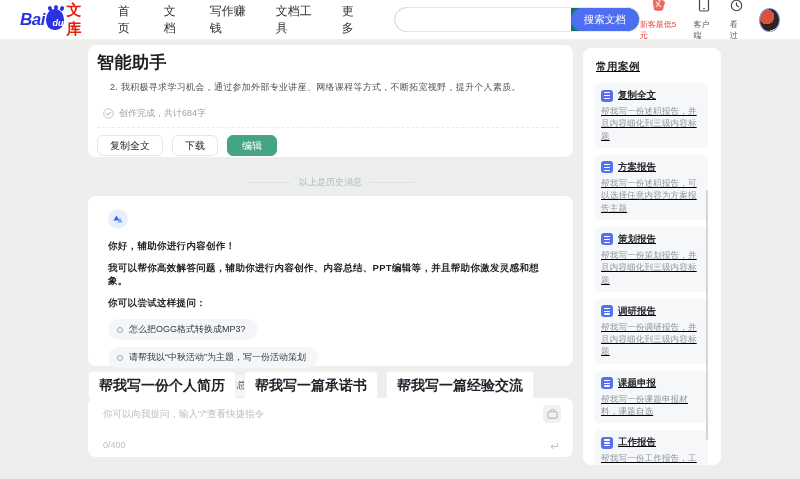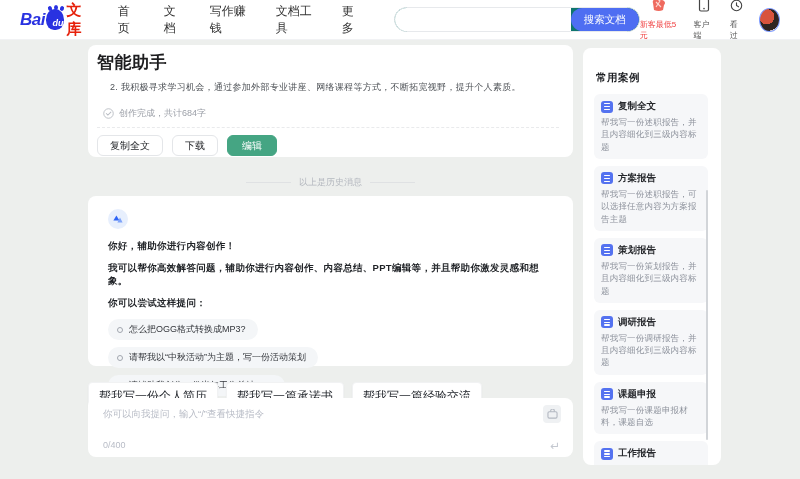--- a/index.html
+++ b/index.html
@@ -48,31 +48,31 @@
 
   .chat-card { left:88px; top:196px; width:485px; height:170px; padding:13px 20px 0 20px; }
   .bot-avatar { width:20px; height:20px; border-radius:50%; background:#e7effd; display:flex; align-items:center; justify-content:center; }
   .chat-line { font-size:9.5px; font-weight:bold; color:#1f2226; margin-top:9px; letter-spacing:.3px; }
   .chat-line.first { margin-top:11px; }
   .sugg { display:flex; flex-direction:column; align-items:flex-start; gap:7px; margin-top:9px; }
   .pill { display:inline-flex; align-items:center; gap:6px; background:#f4f6f8; border-radius:12px; padding:4px 12px 4px 9px; font-size:9px; color:#33363b; cursor:pointer; }
   .pill .dot { width:6px; height:6px; border:1px solid #a2a7af; border-radius:50%; flex:none; }
 
   .chips { position:absolute; left:88px; top:371px; display:flex; gap:8px; }
-  .chip { background:#fff; border:1px solid #f1f2f3; box-shadow:0 1px 2px rgba(0,0,0,.03); border-radius:4px; padding:5px 10px; font-size:12px; font-weight:normal; color:#1f2329; cursor:pointer;margin-top:11px; }
+  .chip { background:#fff; border:1px solid #f1f2f3; box-shadow:0 1px 2px rgba(0,0,0,.03); border-radius:4px; padding:5px 10px; font-size:14px; font-weight:bold; color:#1f2329; cursor:pointer; }
 
   .composer { left:88px; top:398px; width:485px; height:59px; }
   .composer textarea { position:absolute; left:0; top:0; width:445px; height:38px; border:none; outline:none; resize:none; background:transparent; padding:10px 0 0 15px; font-size:9.5px; font-family:inherit; color:#333; }
   .composer textarea::placeholder { color:#b8bcc6; }
   .shortcut { position:absolute; right:12px; top:7px; width:18px; height:18px; background:#eff1f3; border-radius:4px; display:flex; align-items:center; justify-content:center; cursor:pointer; }
   .counter { position:absolute; left:15px; bottom:7px; font-size:9px; color:#b8bcc6; }
   .enter-ic { position:absolute; right:13px; bottom:4px; font-size:12px; color:#c4c8d0; cursor:pointer; }
 
   
-  .sidebar { position:absolute; left:583px; top:48px; width:138px; height:417px; background:#fff; border-radius:8px; padding:23px 13px 10px 11px; overflow:hidden; }
+  .sidebar { position:absolute; left:583px; top:48px; width:138px; height:417px; background:#fff; border-radius:8px; padding:12px 13px 10px 11px; overflow:hidden;text-decoration:underline; }
   .sidebar h2 { font-size:10.5px; font-weight:bold; color:#1d1f23; margin:0 0 9px 2px; letter-spacing:.5px; }
   .case { background:#f6f7f9; border-radius:6px; padding:6px 7px; margin-bottom:7px; cursor:pointer; }
   .case-head { display:flex; align-items:center; gap:5px; }
   .doc-ic { width:12px; height:12px; background:#5472f0; border-radius:3px; display:flex; flex-direction:column; justify-content:center; align-items:center; gap:1.5px; flex:none; }
   .doc-ic b { display:block; width:6px; height:1.3px; background:#fff; border-radius:1px; }
   .case-title { font-size:9.5px; font-weight:bold; color:#26282c; }
   .case-desc { margin-top:3px; font-size:8.5px; line-height:1.45; color:#8d929c; letter-spacing:.2px; }
   .scroll-thumb { position:absolute; right:13px; top:142px; width:2.5px; height:250px; background:#d2d5d9; border-radius:2px; cursor:pointer; }
 
   svg { display:block; }

